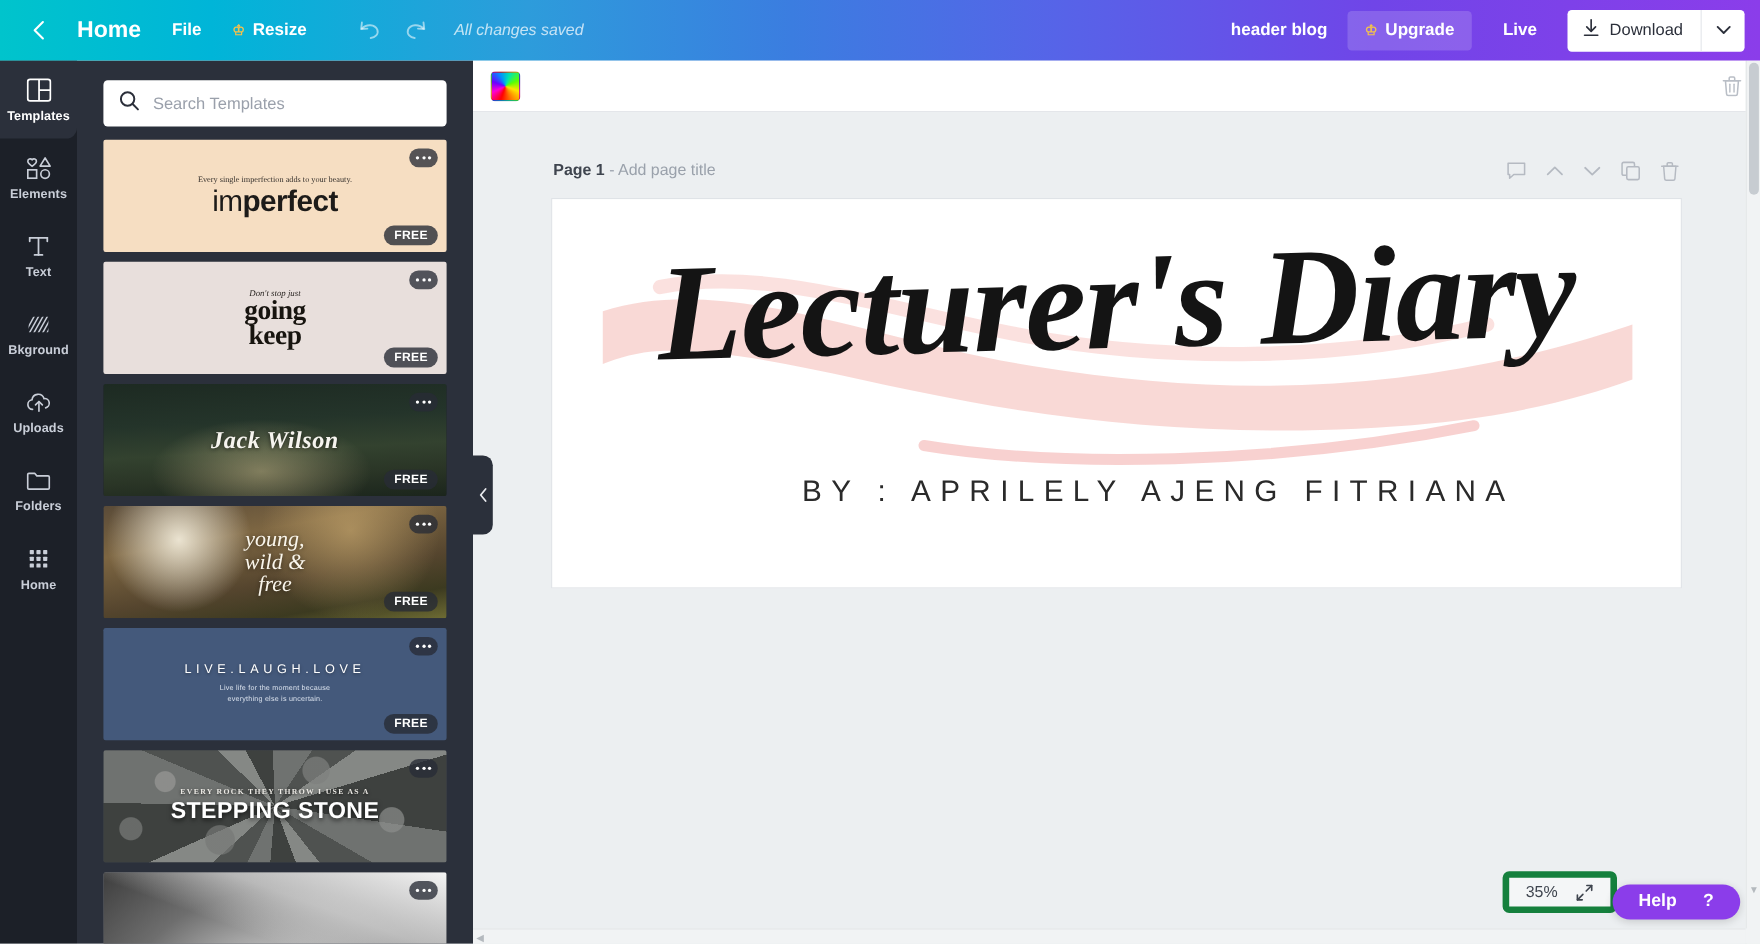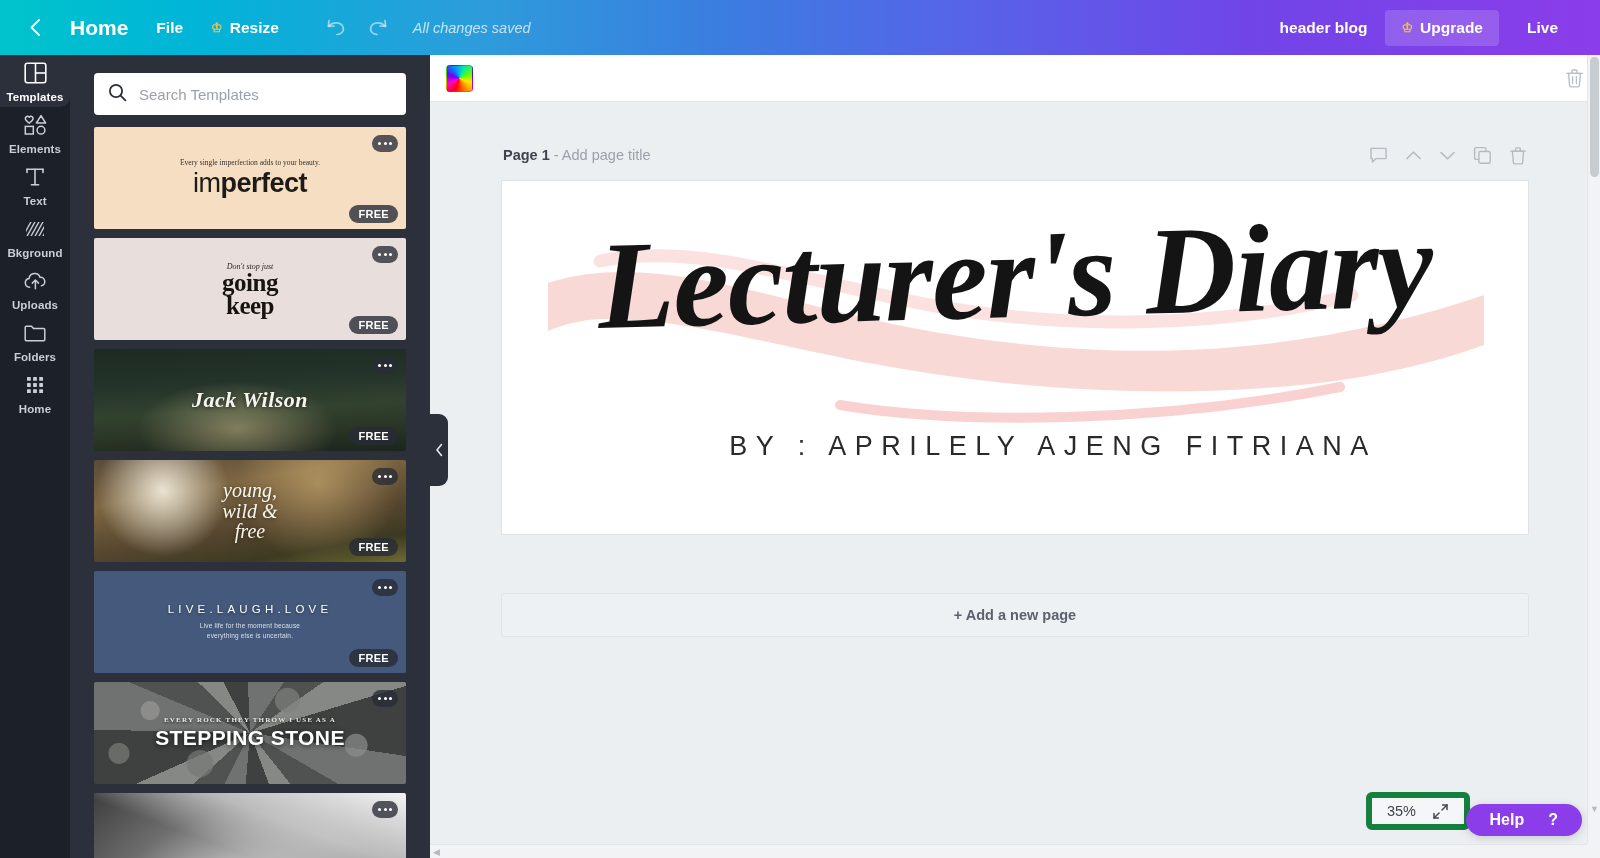--- a/index.html
+++ b/index.html
@@ -58,21 +58,21 @@
     width: 40px; height: 100%; display: flex; align-items: center; justify-content: center;
     color: #2b2f3a; border-left: 1px solid #e3e5ea; cursor: pointer;
   }
 
   
   .rail {
     position: absolute; top: 55px; left: 0; width: 70px; height: 803px;
     background: #1c2028; z-index: 30;
   }
   .rail-item {
-    width: 70px; height: 52px; display: flex; flex-direction: column;
+    width: 70px; height: 71px; display: flex; flex-direction: column;
     align-items: center; justify-content: center; gap: 5px;
     color: #c9ced8; cursor: pointer;
   }
   .rail-item.active { background: #2b303b; color: #ffffff; }
   .rail-item.active.first { border-radius: 0 0 10px 0; }
   .rail-item.below-active { border-radius: 0 10px 0 0; }
   .rail-label { font-size: 11.5px; font-weight: bold; letter-spacing: .1px; }
   .rail-ico { height: 26px; display: flex; align-items: center; justify-content: center; }
 
   
@@ -333,20 +333,37 @@
     </div>
 
     <div class="hdr-right">
       <div class="doc-title">header blog</div>
       <div class="hdr-btn upgrade-btn">
         <span class="crown">♔</span>
         <span>Upgrade</span>
       </div>
       <div class="hdr-btn share-btn">
         <span>Live</span>
+      </div>
+      <div class="download-wrap">
+        <div class="download-btn">
+          <span>
+            <svg width="15" height="17" viewBox="0 0 15 17">
+                <line x1="7.5" y1="1" x2="7.5" y2="11" stroke="#2b2f3a" stroke-width="1.5" stroke-linecap="round"></line>
+                <polyline points="3.5,7.5 7.5,11.5 11.5,7.5" fill="none" stroke="#2b2f3a" stroke-width="1.5" stroke-linecap="round" stroke-linejoin="round"></polyline>
+                <line x1="1.5" y1="15" x2="13.5" y2="15" stroke="#2b2f3a" stroke-width="1.5" stroke-linecap="round"></line>
+              </svg>
+          </span>
+          <span>Download</span>
+        </div>
+        <div class="download-caret">
+          <svg width="14" height="9" viewBox="0 0 14 9">
+              <polyline points="1.5,1.5 7,7 12.5,1.5" fill="none" stroke="#2b2f3a" stroke-width="1.7" stroke-linecap="round" stroke-linejoin="round"></polyline>
+            </svg>
+        </div>
       </div>
     </div>
   </div>
 
   <div class="rail">
 
     <div class="rail-item active first">
       <span class="rail-ico">
         <svg width="23" height="22" viewBox="0 0 23 22">
             <rect x="1.2" y="1.2" width="20.6" height="19.6" rx="2.2" fill="none" stroke="currentColor" stroke-width="1.6"></rect>
@@ -616,23 +633,20 @@
       <div class="page-canvas">
         <svg class="brush" viewBox="0 0 950 210">
           <path d="M8 46 C120 10 250 72 400 96 C560 122 700 120 846 86 C886 77 920 66 944 58 L944 108 C900 124 840 140 760 148 C620 162 470 152 340 128 C230 108 140 80 60 82 C40 83 22 88 8 94 Z" fill="#f9d7d4" opacity="0.95"></path>
           <path d="M60 24 C160 4 270 46 390 68 C520 92 680 92 812 58" fill="none" stroke="#f9d7d4" stroke-width="13" stroke-linecap="round" opacity="0.75"></path>
           <path d="M300 168 C420 188 620 186 800 150" fill="none" stroke="#f6c6c4" stroke-width="10" stroke-linecap="round" opacity="0.8"></path>
         </svg>
         <div class="art-title">Lecturer's Diary</div>
         <div class="art-sub">BY : APRILELY AJENG FITRIANA</div>
       </div>
 
-      <div class="add-page-btn">
-        <span>+ Add a new page</span>
-      </div>
     </div>
 
     <div class="zoom-pill">
       <span>35%</span>
       <span class="expand-ico">
         <svg width="17" height="17" viewBox="0 0 17 17">
             <line x1="2" y1="15" x2="7" y2="10" stroke="currentColor" stroke-width="1.5" stroke-linecap="round"></line>
             <polyline points="2,10.6 2,15 6.4,15" fill="none" stroke="currentColor" stroke-width="1.5" stroke-linecap="round" stroke-linejoin="round"></polyline>
             <line x1="15" y1="2" x2="10" y2="7" stroke="currentColor" stroke-width="1.5" stroke-linecap="round"></line>
             <polyline points="10.6,2 15,2 15,6.4" fill="none" stroke="currentColor" stroke-width="1.5" stroke-linecap="round" stroke-linejoin="round"></polyline>

